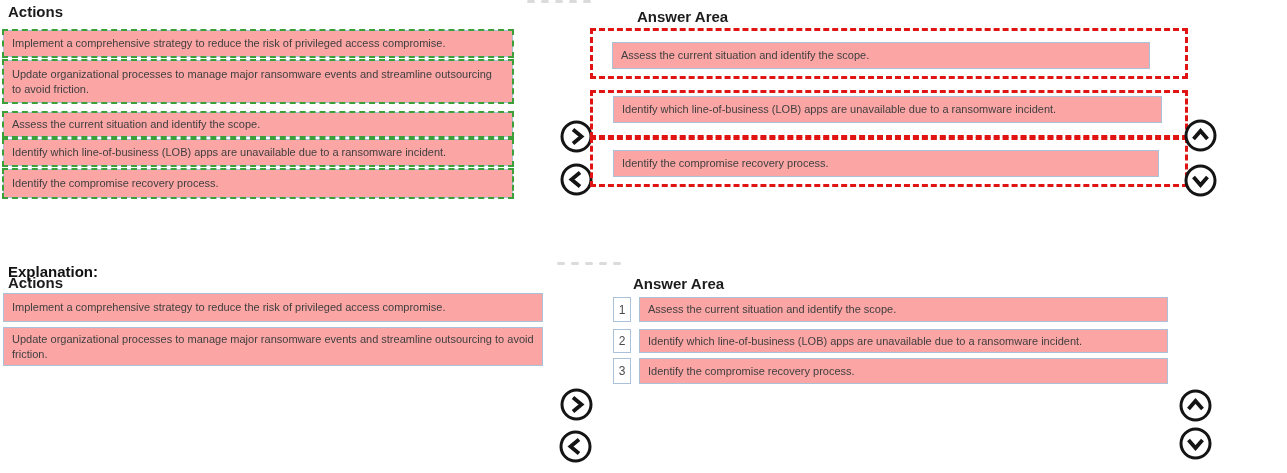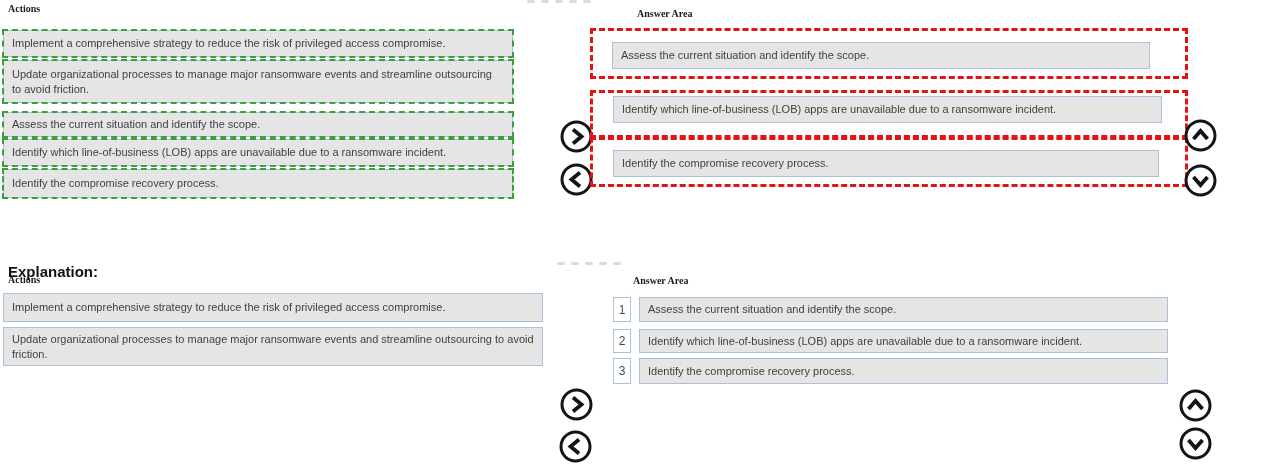--- a/index.html
+++ b/index.html
@@ -13,29 +13,28 @@
   html,body{margin:0;padding:0;background:#ffffff;}
   .canvas{
     position:relative;
     width:1287px;height:473px;
     background:#ffffff;
     font-family:"Liberation Sans","DejaVu Sans",sans-serif;
     overflow:hidden;
   }
   .abs{position:absolute;box-sizing:border-box;}
   .hdr{
-    font-size:10px;font-weight:bold;color:var(--heading);
+    font-size:15px;font-weight:bold;color:var(--heading);
     white-space:nowrap;
-    font-family:Liberation Serif, serif;
   }
   .expl-title{
     font-size:15px;font-weight:bold;color:#111;white-space:nowrap;
   }
   .item-box{
-    background:#e5e5e5;
+    background:#fca5a5;
     border:1px solid var(--box-border);
     display:flex;align-items:center;
     padding:2px 8px;
     font-size:11px;line-height:1.35;color:var(--text);
   }
   .nowrap{white-space:nowrap;}
   .green-outline{
     position:absolute;left:-2px;top:-2px;right:-2px;bottom:-2px;
     border:2px dashed var(--green);
     pointer-events:none;

